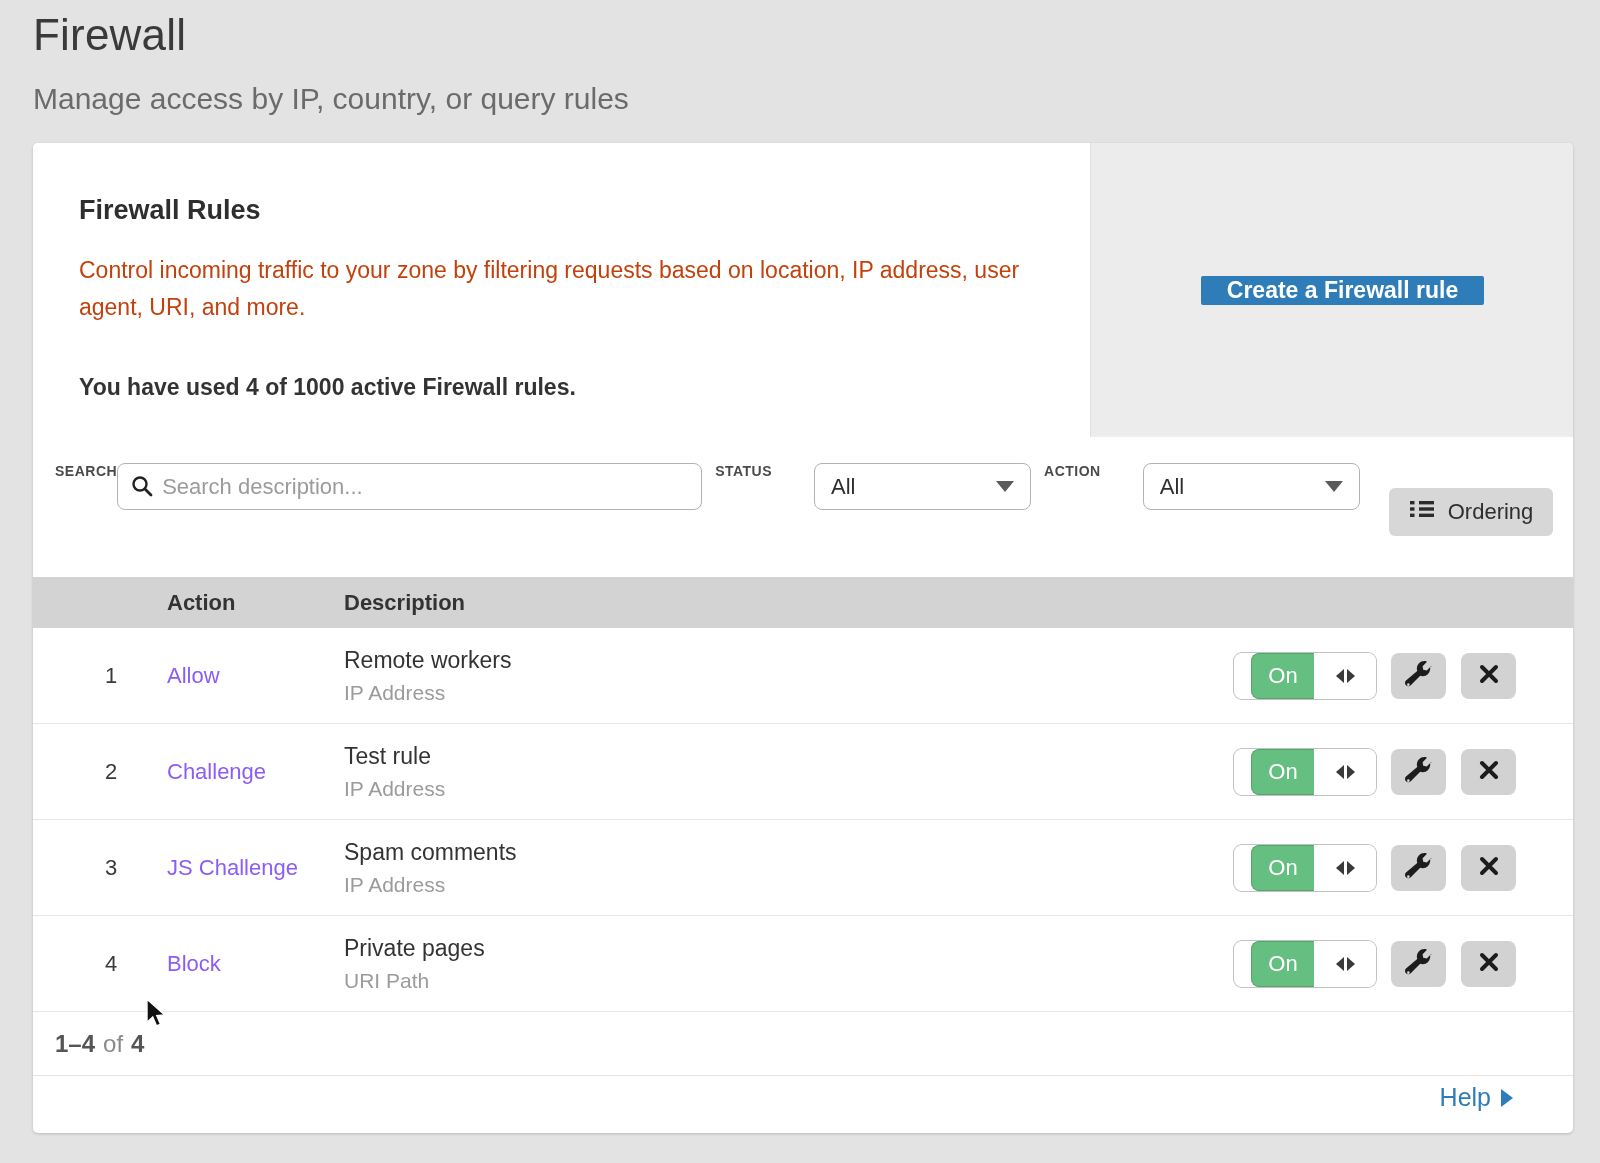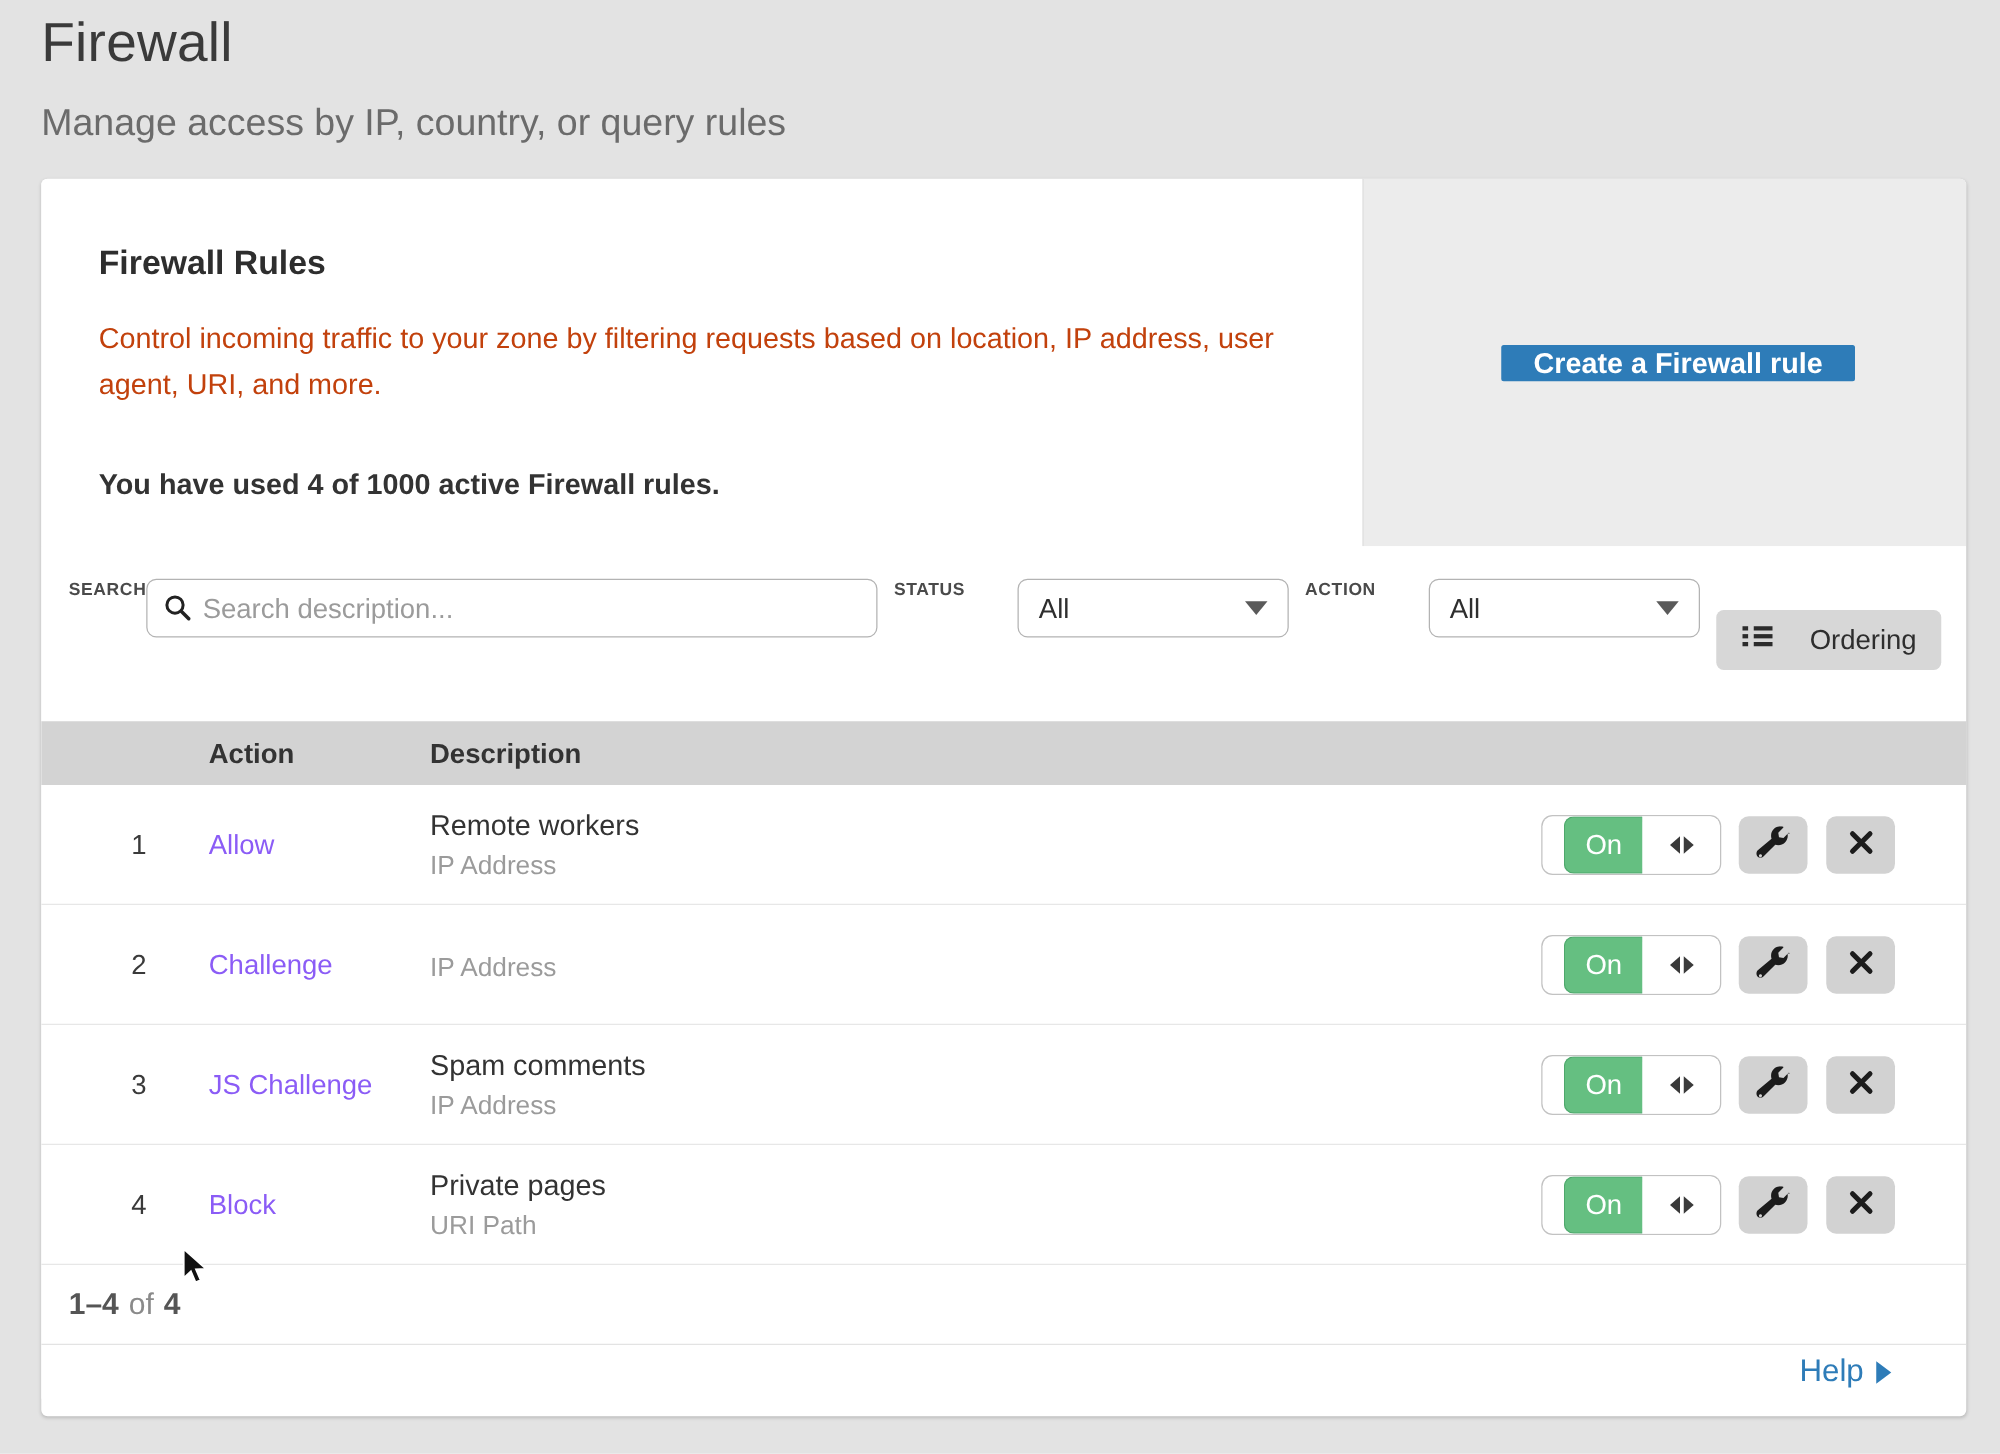--- a/index.html
+++ b/index.html
@@ -57,23 +57,23 @@
   .search-input::placeholder { color:#9b9b9b; }
   .search-icon { position:absolute; left:13px; top:11px; }
   .select-box {
     width:217px; height:47px; border:1.5px solid #b3b3b3; border-radius:8px;
     display:flex; align-items:center; justify-content:space-between;
     padding:0 16px 0 16px; font-size:22px; color:#2e2e2e; background:#fff; cursor:pointer;margin-left:42px;
   }
   .caret-down { width:0; height:0; border-left:9px solid transparent; border-right:9px solid transparent; border-top:11px solid #5a5a5a; }
   .ordering-wrap { margin-left:auto; align-self:flex-start; padding-top:25px; }
   .ordering-btn {
-    display:flex; align-items:center; gap:29px;
+    display:flex; align-items:center; gap:13px;
     background:#d7d7d7; border:none; border-radius:6px; cursor:pointer;
-    padding:24px 20px; font-size:22px; color:#2e2e2e; font-family:inherit; height:44px;
+    padding:24px 20px; font-size:22px; color:#2e2e2e; font-family:inherit; height:44px;margin-left:16px;
   }
 
   
   .table-header {
     height:51px; flex:0 0 auto; background:#d3d3d3;
     display:grid; grid-template-columns:134px 177px 1fr 360px; align-items:center;
     font-size:22px; font-weight:700; color:#333;
   }
   .row {
     height:96px; flex:0 0 auto; background:#fff; border-bottom:1px solid #e7e7e7;
@@ -218,20 +218,21 @@
             </svg>
         </span>
       </button>
     </div>
   </div>
 
   <div class="row">
     <div class="cell-priority">2</div>
     <div class="cell-action">Challenge</div>
     <div class="cell-desc">
+      <div class="desc-title">Test rule</div>
       <div class="desc-sub">IP Address</div>
     </div>
     <div class="cell-controls">
       <div class="toggle">
         <span class="toggle-on">On</span>
         <span class="toggle-handle">
           <span class="tri-left"></span>
           <span class="tri-right"></span>
         </span>
       </div>

